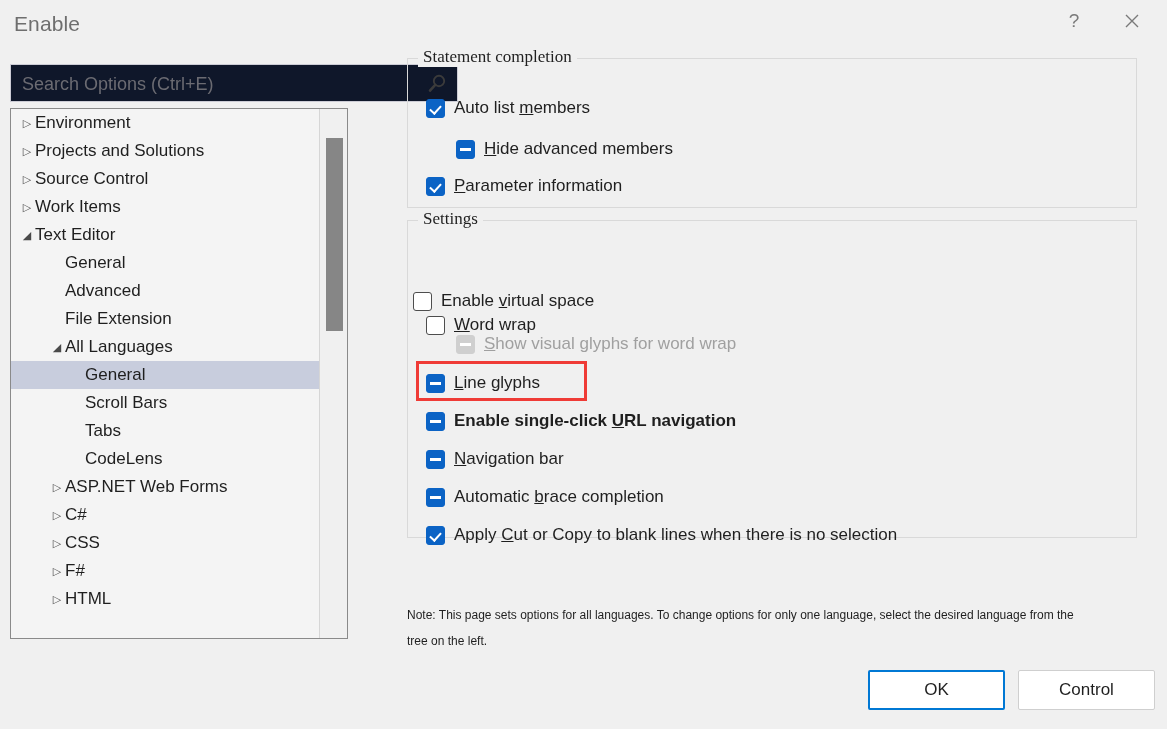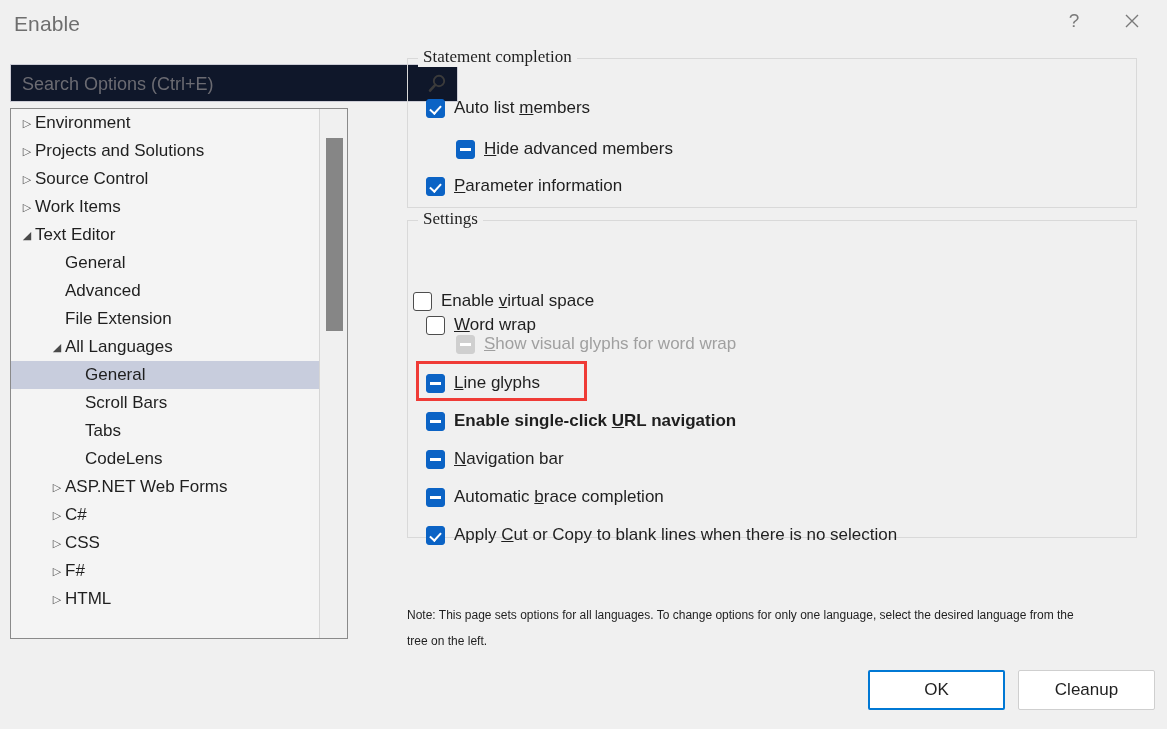--- a/index.html
+++ b/index.html
@@ -394,15 +394,15 @@
             <span class="lbl"><span>Apply </span><span class="u">C</span><span>ut or Copy to blank lines when there is no selection</span></span>
           </div>
         </div>
     </div>
 
   </div>
 
   <div class="note">Note: This page sets options for all languages. To change options for only one language, select the desired language from the tree on the left.</div>
 
   <div class="btn" id="btn-ok">OK</div>
-  <div class="btn" id="btn-cancel">Cleanup</div>
+  <div class="btn" id="btn-cancel">Control</div>
 
 </div>
 
 </body></html>

